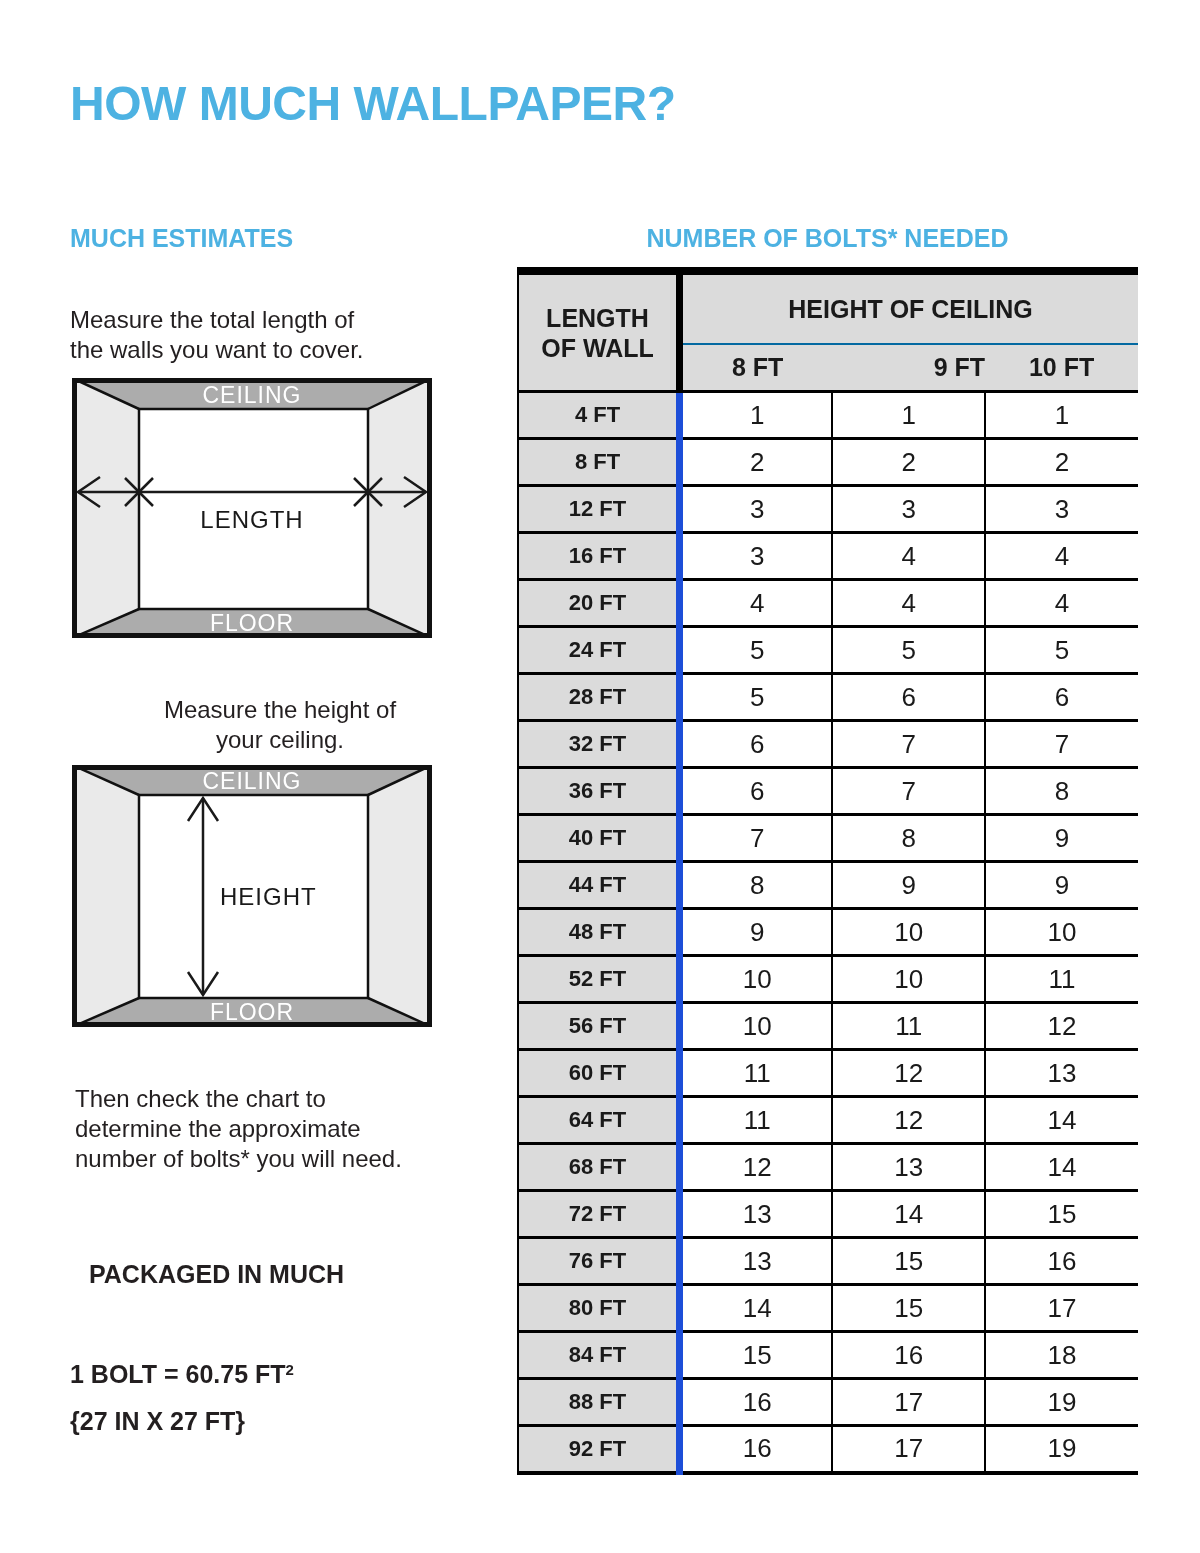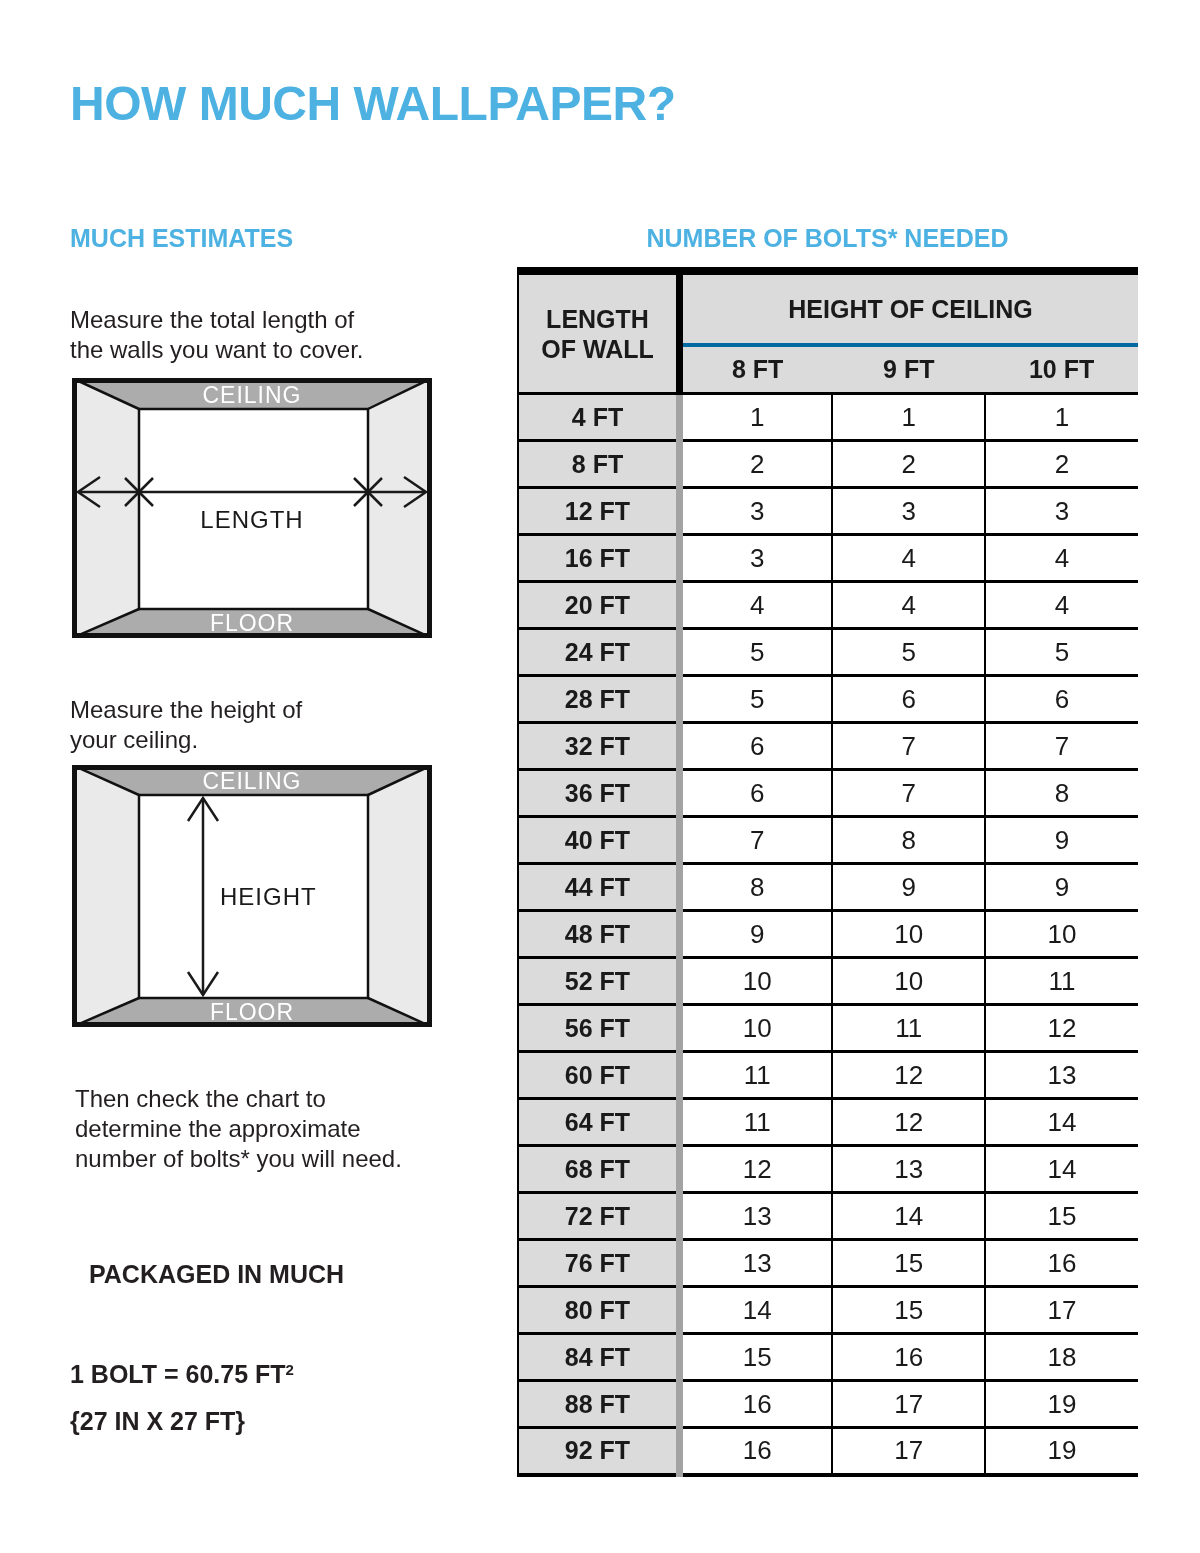--- a/index.html
+++ b/index.html
@@ -8,21 +8,21 @@
     font-family:"Liberation Sans",sans-serif;color:#231f20;
     -webkit-font-smoothing:antialiased;
   }
   .abs{position:absolute;}
   #title{left:70px;top:44px;font-size:48px;font-weight:bold;color:#4db2e2;letter-spacing:-0.5px;}
   .sec-heading{font-size:25px;font-weight:bold;color:#4db2e2;}
   #room-heading{left:70px;top:224px;}
   #bolts-heading{left:517px;top:224px;width:621px;text-align:center;}
   .body-text{font-size:24px;line-height:30px;white-space:pre-line;color:#231f20;}
   #step1{left:70px;top:281px;width:420px;}
-  #step2{left:70px;top:671px;width:420px;}
+  #step2{left:70px;top:671px;width:420px;text-align:center;}
   #step3{left:75px;top:1060px;width:440px;}
   #footnote{left:70px;top:1233px;font-size:25px;font-weight:bold;line-height:32px;padding-left:19px;}
   #footnote .hang{display:block;margin-left:-19px;}
   #footnote .l2{display:block;}
   #bolt-info{left:70px;top:1314px;font-size:25px;font-weight:bold;line-height:32px;}
   #bolt-info .line{display:block;margin-top:15px;}
   #bolt-info sup{font-size:15px;vertical-align:8px;font-weight:bold;}
   #diagram1{left:72px;top:378px;}
   #diagram2{left:72px;top:765px;}
   svg text{font-family:"Liberation Sans",sans-serif;}
@@ -32,26 +32,26 @@
   table{
     border-collapse:collapse;table-layout:fixed;width:621px;
     border-top:8px solid #000;border-bottom:4px solid #000;border-left:2px solid #000;
     color:#1a1a1a;
   }
   th,td{text-align:center;vertical-align:middle;padding:0;}
   thead th{background:#dbdbdb;}
   th.corner{width:157px;border-right:7px solid #000;border-bottom:3px solid #000;
     font-size:25px;font-weight:bold;line-height:30px;}
   th.corner .blk{display:block;}
-  th.group-h{height:68px;border-bottom:4px solid #0369a1;font-size:25px;font-weight:bold;}
+  th.group-h{height:68px;border-bottom:2px solid #0369a1;font-size:25px;font-weight:bold;}
   th.col-h{height:45px;border-bottom:3px solid #000;font-size:25px;font-weight:bold;}
-  th.w1{width:148px;} th.w2{width:153px;} th.w3{width:163px;}
+  th.w1{width:148px;} th.w2{width:153px;text-align:right;} th.w3{width:163px;}
   tbody tr{height:47px;}
-  tbody th{background:#dbdbdb;border-right:7px solid #a3a3a3;border-top:3px solid #000;
-    font-size:25px;font-weight:bold;}
+  tbody th{background:#dbdbdb;border-right:7px solid #1d4ed8;border-top:3px solid #000;
+    font-size:22px;font-weight:bold;}
   tbody td{background:#ffffff;border-top:3px solid #000;border-left:2px solid #000;
     font-size:26px;font-weight:normal;}
 </style>
 </head>
 <body>
 
 <h1 id="title" class="abs">HOW MUCH WALLPAPER?</h1>
 
 <div id="room-heading" class="abs sec-heading">MUCH ESTIMATES</div>
 <div id="bolts-heading" class="abs sec-heading">NUMBER OF BOLTS* NEEDED</div>

